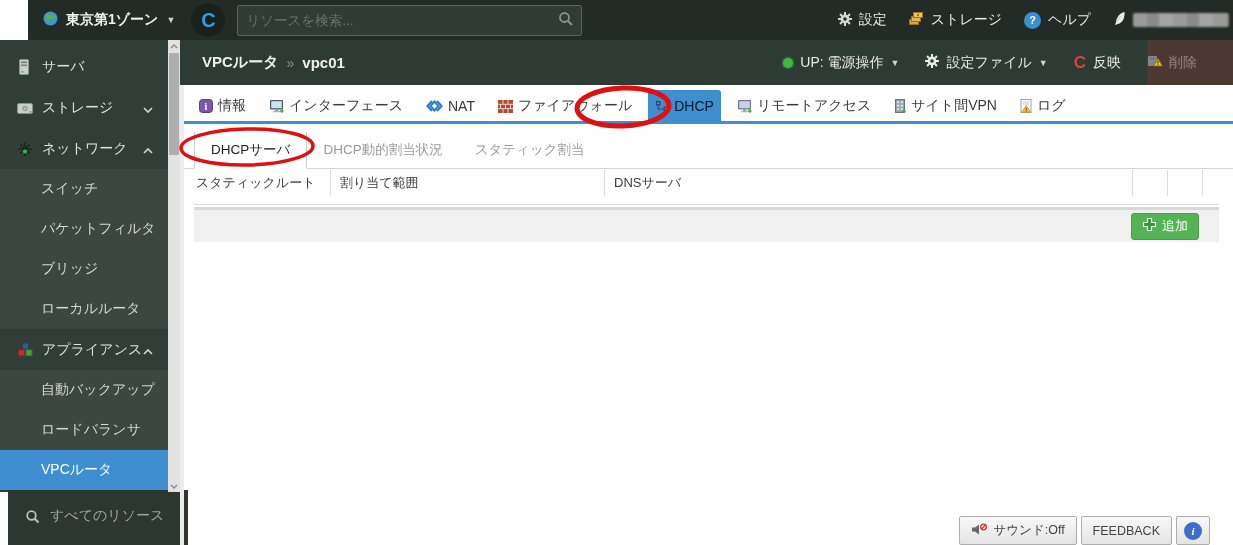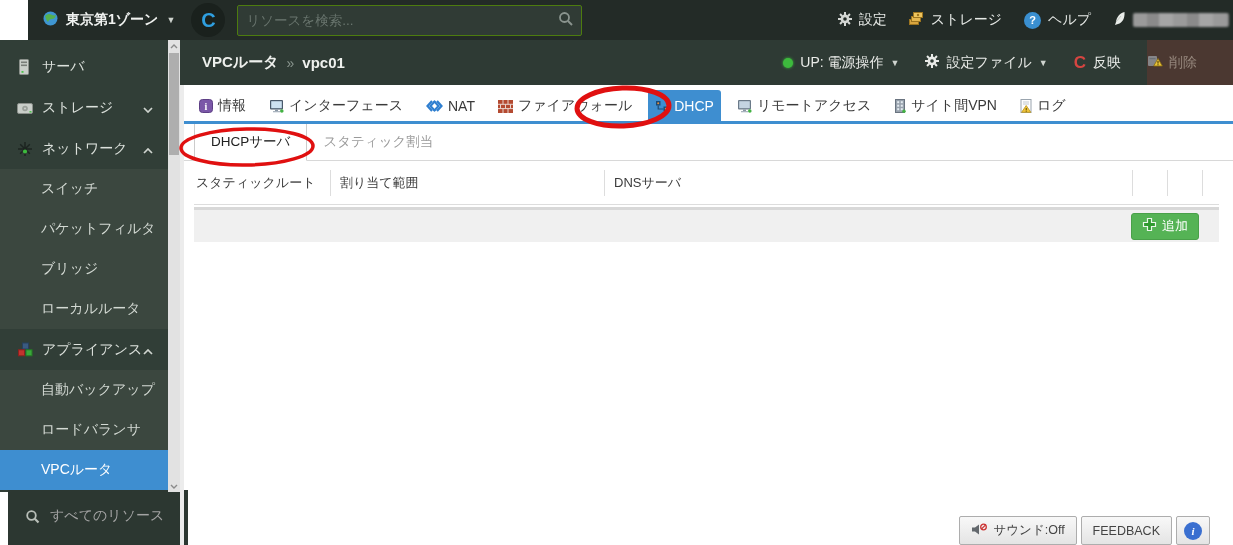--- a/index.html
+++ b/index.html
@@ -83,26 +83,26 @@
                 justify-content:flex-start; gap:6px; color:#97897e; font-size:14px; cursor:pointer; }
 
   
   .tabbar {
     position:absolute; left:184px; top:85px; width:1049px; height:39px;
     background:#fff; border-bottom:3px solid #3e8ed0;
     display:flex; align-items:flex-end; gap:9px; padding-left:8px;
   }
   .tab { display:flex; align-items:center; gap:5px; font-size:14px; color:#3a3a3a;
          height:30px; padding:0 7px; cursor:pointer; white-space:nowrap; }
-  .tab.active { background:#3e8ed0; color:#ffffff; border-radius:3px 3px 0 0; height:31px; }
+  .tab.active { background:#3e8ed0; color:#0f172a; border-radius:3px 3px 0 0; height:31px; }
   .ticon { display:flex; align-items:center; }
 
   
   .subtabs {
-    position:absolute; left:184px; top:124px; width:1049px; height:37px;
+    position:absolute; left:184px; top:132px; width:1049px; height:37px;
     border-bottom:1px solid #d8d8d8; display:flex; align-items:stretch;
     padding-left:10px; font-size:13.5px;
   }
   .subtab { display:flex; align-items:center; padding:0 16px; color:#9a9a9a; cursor:pointer; }
   .subtab.active {
     color:#222; background:#fff; border-left:1px solid #ccc; border-right:1px solid #ccc;
     margin-bottom:-1px; border-bottom:1px solid #fff;
   }
 
   
@@ -480,20 +480,23 @@
     <span>ログ</span>
   </div>
 
 </div>
 
 <div class="subtabs">
   <div class="subtab active">
     <span>DHCPサーバ</span>
   </div>
   <div class="subtab">
+    <span>DHCP動的割当状況</span>
+  </div>
+  <div class="subtab">
     <span>スタティック割当</span>
   </div>
 </div>
 
 <div class="table-head">
   <div class="th th1">スタティックルート</div>
   <div class="th th2">割り当て範囲</div>
   <div class="th th3">DNSサーバ</div>
   <div class="th th4"></div>
   <div class="th th5"></div>

